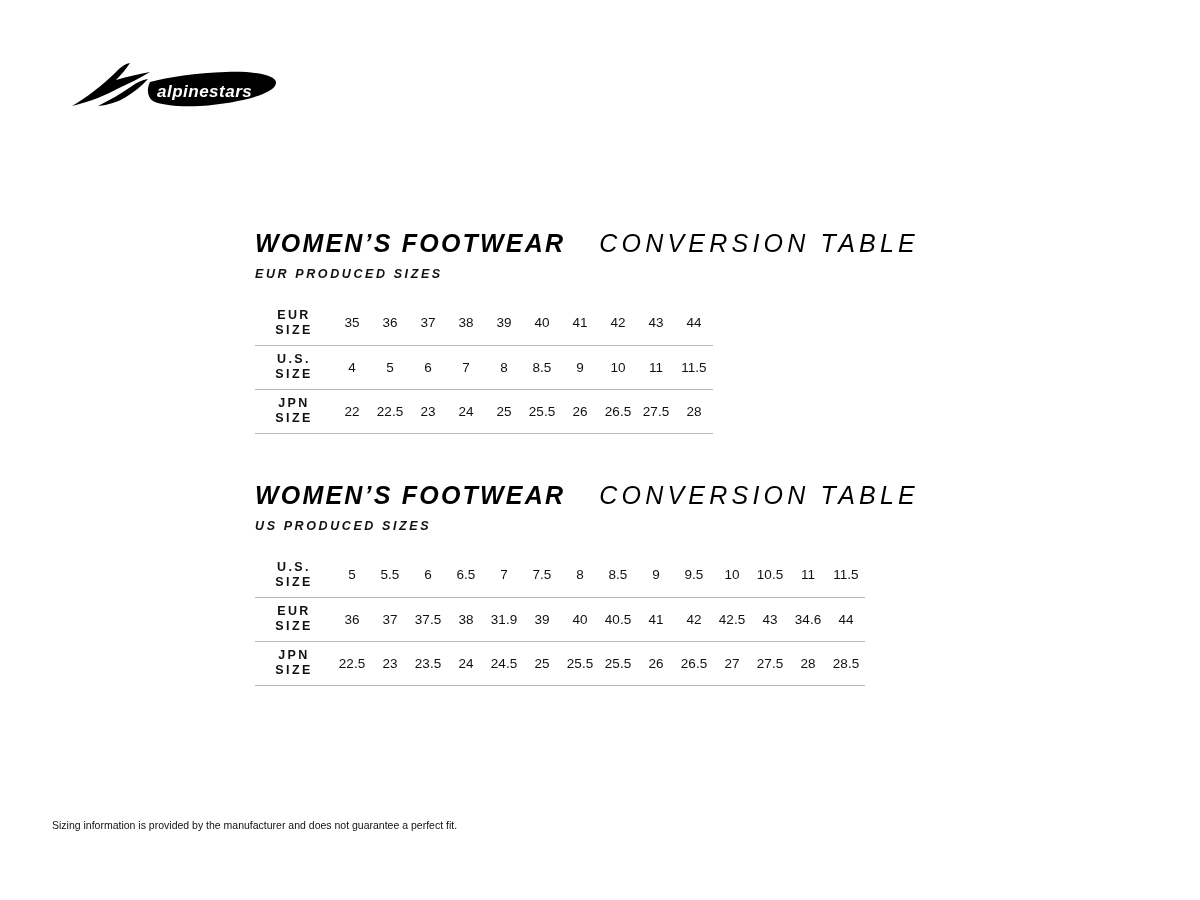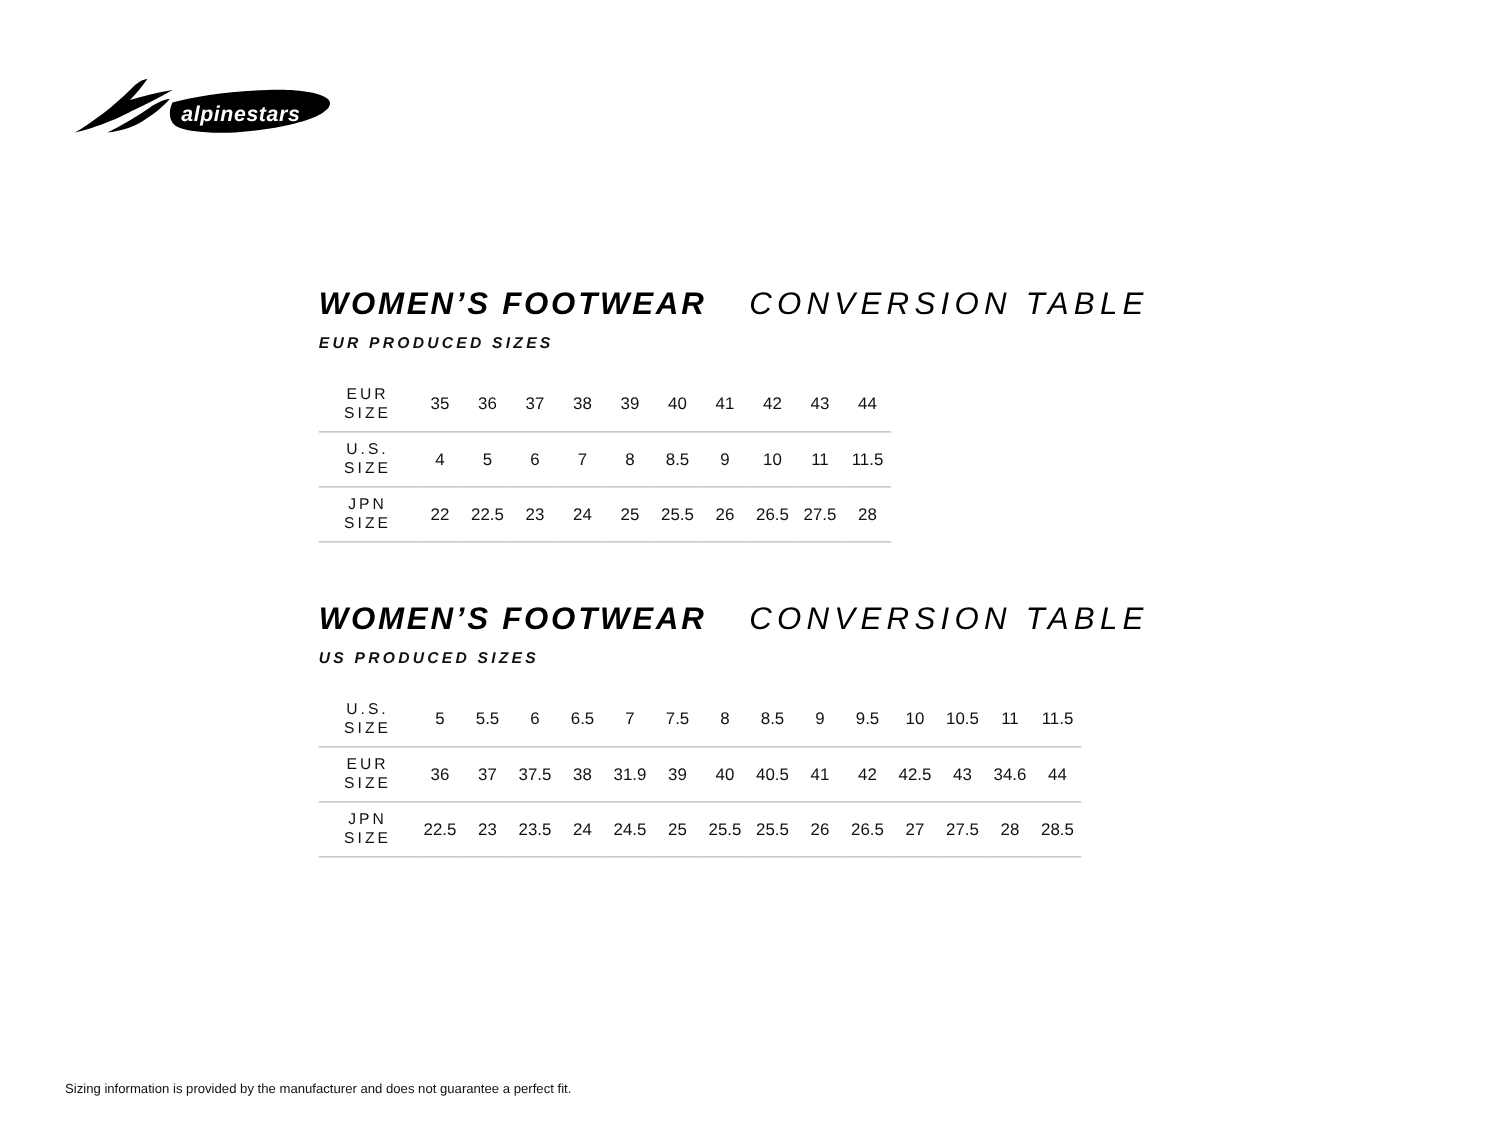--- a/index.html
+++ b/index.html
@@ -15,21 +15,21 @@
   .page {
     position: relative;
     width: 1200px;
     height: 900px;
     overflow: hidden;
   }
 
   
   .logo {
     position: absolute;
-    left: 52px;
+    left: 64px;
     top: 60px;
     width: 215px;
     height: 52px;
   }
   .logo svg { display: block; width: 215px; height: 52px; }
 
   
   .block { position: absolute; left: 255px; }
   .block-1 { top: 228px; }
   .block-2 { top: 480px; }
@@ -71,21 +71,21 @@
     text-align: center;
     white-space: nowrap;
   }
   table.conv tr:last-child td { border-bottom: 1px solid #b9b9b9; }
   table.conv tr:first-child td { border-top: none; }
 
   td.rowhead {
     text-align: right;
     padding-right: 14px;
     width: 78px;
-    font-weight: 400;
+    font-weight: 700;
     font-size: 12.5px;
     letter-spacing: 2.4px;
     line-height: 15px;
     border-bottom: 1px solid #b9b9b9;
   }
   td.rowhead .l2 { display: block; }
   td.val {
     min-width: 38px;
     padding: 0 7px;
     font-size: 13.5px;
@@ -95,21 +95,21 @@
 
   
   .footer {
     position: absolute;
     left: 52px;
     top: 817px;
     font-size: 10.5px;
     line-height: 17px;
     color: #111;
   }
-  .footer div { white-space: nowrap; margin-top: 46px; }
+  .footer div { white-space: nowrap; }
 </style>
 </head>
 <body>
 
 <div class="page">
 
   <div class="logo">
     <svg viewBox="0 0 215 52" xmlns="http://www.w3.org/2000/svg" aria-label="alpinestars">
       <g fill="#000">
 

